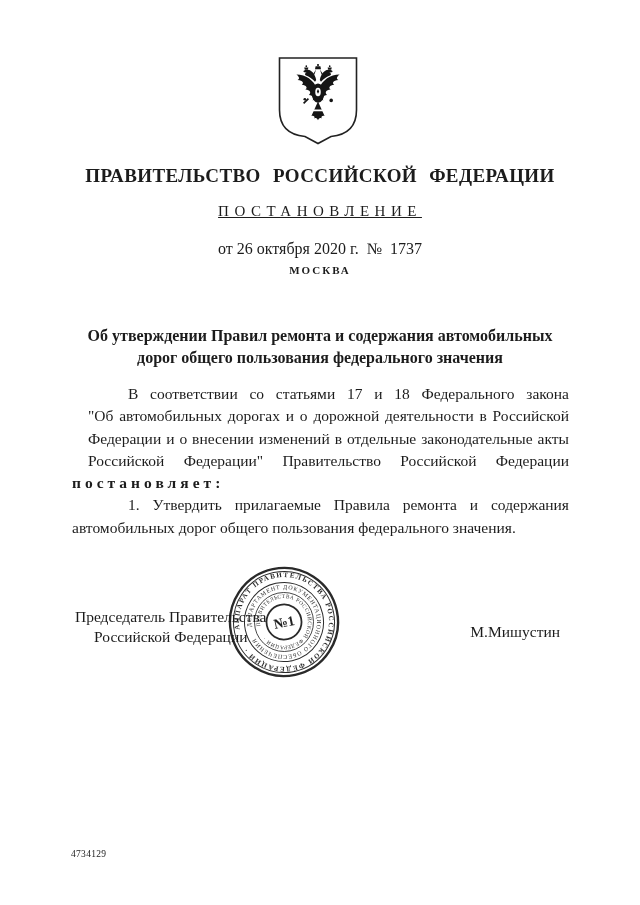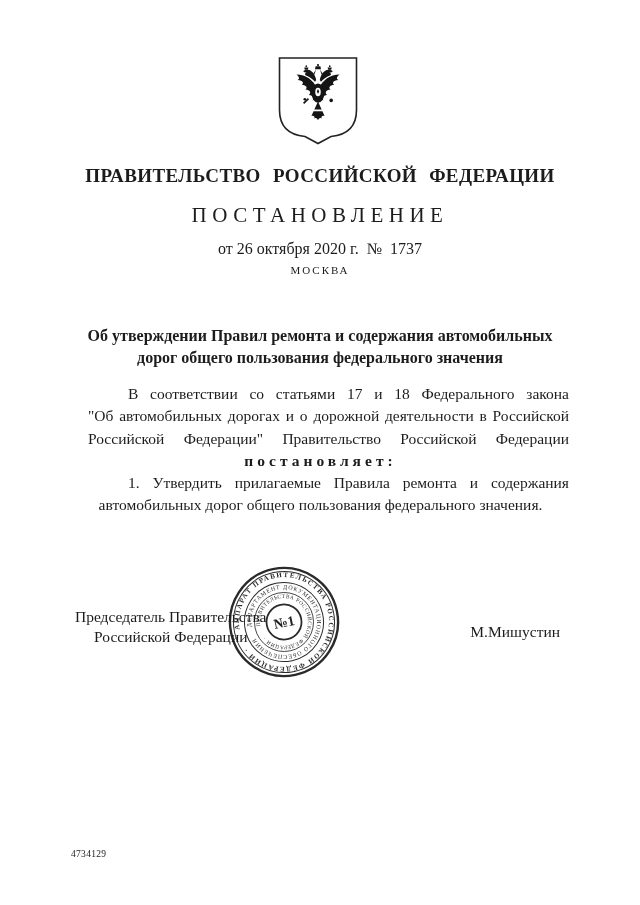--- a/index.html
+++ b/index.html
@@ -9,32 +9,32 @@
     color:#1c1c1c;
   }
   .abs{position:absolute;}
   .center{left:0;width:640px;text-align:center;}
 
   
   .emblem{left:277px;top:56px;width:82px;height:89px;}
 
   
   .gov-title{top:165px;font-size:19px;font-weight:bold;letter-spacing:.4px;word-spacing:7px;}
-  .decree-type{top:203px;font-size:21px;letter-spacing:5.5px;}
+  .decree-type{top:203px;font-size:15px;letter-spacing:5.5px;text-decoration:underline;}
   .date-line{top:240px;font-size:16px;font-family:Liberation Serif, serif;}
-  .city{top:264px;font-size:11px;font-weight:normal;letter-spacing:2px;}
+  .city{top:264px;font-size:11px;font-weight:bold;letter-spacing:2px;}
 
   
   .doc-title{top:315px;font-size:16px;font-weight:bold;line-height:21.5px;margin-top:10px;}
 
   
   .body-text{left:72px;top:383px;width:497px;font-size:15.5px;line-height:22.3px;}
   .jline{text-align:justify;text-align-last:justify;-moz-text-align-last:justify;white-space:nowrap;margin-left:16px;}
   .indent{padding-left:40px;}
-  .lline{text-align:center;}
+  .lline{text-align:left;}
   .resolves{font-weight:bold;letter-spacing:4px;}
 
   
   .sig-left{left:75px;top:607px;font-size:15.5px;line-height:20px;text-align:center;display:inline-block;}
   .sig-name{top:623px;right:80px;font-size:15.5px;}
 
   
   .stamp{left:228px;top:566px;width:112px;height:112px;transform:rotate(-12deg);opacity:.93;}
   .stamp svg{display:block;}
 
@@ -78,20 +78,21 @@
 <div class="abs center city">МОСКВА</div>
 
 <div class="abs center doc-title">
   <div>Об утверждении Правил ремонта и содержания автомобильных</div>
   <div>дорог общего пользования федерального значения</div>
 </div>
 
 <div class="abs body-text">
   <div class="jline indent">В соответствии со статьями 17 и 18 Федерального закона</div>
   <div class="jline">"Об автомобильных дорогах и о дорожной деятельности в Российской</div>
+  <div class="jline">Федерации и о внесении изменений в отдельные законодательные акты</div>
   <div class="jline">Российской Федерации" Правительство Российской Федерации</div>
   <div class="lline resolves">постановляет:</div>
   <div class="jline indent">1. Утвердить прилагаемые Правила ремонта и содержания</div>
   <div class="lline">автомобильных дорог общего пользования федерального значения.</div>
 </div>
 
 <div class="abs sig-left">
   <div>Председатель Правительства</div>
   <div>Российской Федерации</div>
 </div>

